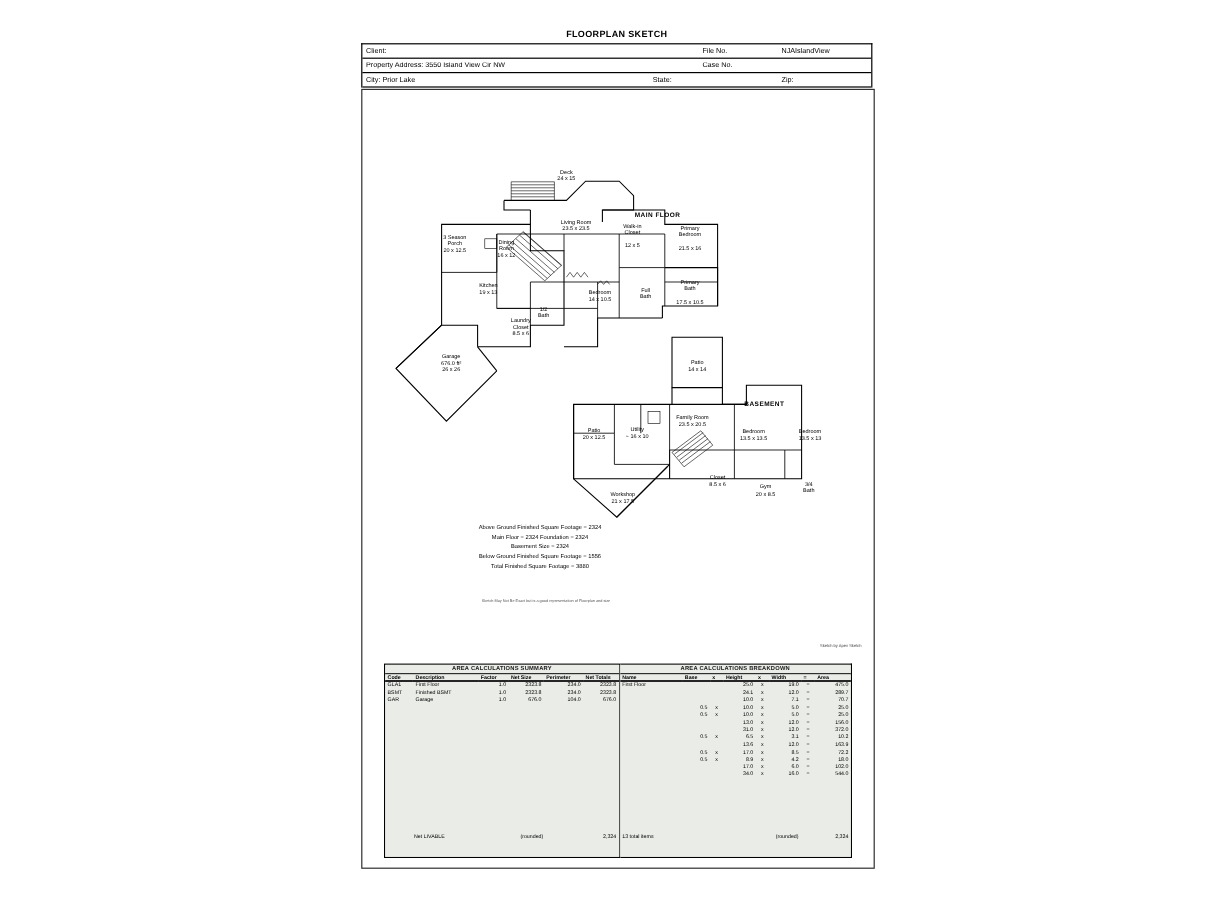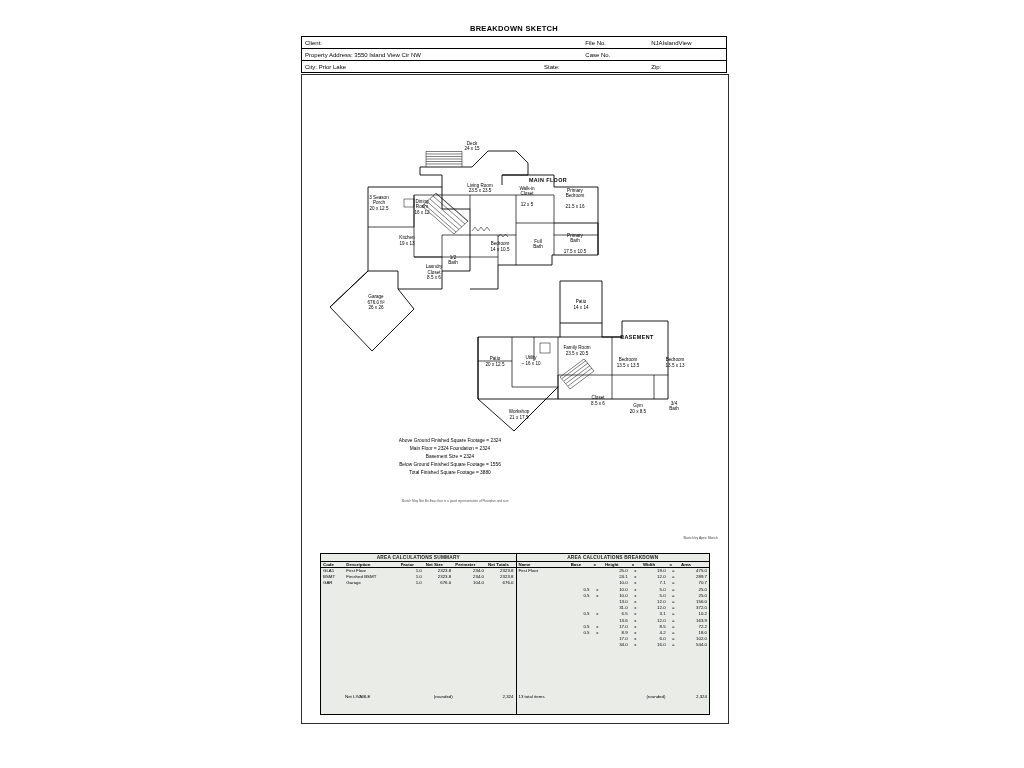--- a/index.html
+++ b/index.html
@@ -61,21 +61,21 @@
   table.grid td{padding:0 2px;font-size:4.4px;line-height:6.2px;white-space:nowrap;}
   .num{text-align:right;}
   .ctr{text-align:center;}
 </style>
 </head>
 <body>
 
 <div class="page">
 
   <div class="hdr">
-    <div class="hdr-title">BREAKDOWN SKETCH</div>
+    <div class="hdr-title">FLOORPLAN SKETCH</div>
     <div class="hdr-box">
       <div class="hdr-row">
         <div class="hdr-cell c-client">Client:</div>
         <div class="hdr-cell c-fileno">File No.</div>
         <div class="hdr-cell c-fileval">NJAIslandView</div>
       </div>
       <div class="hdr-row">
         <div class="hdr-cell c-addr">Property Address: 3550 Island View Cir  NW</div>
         <div class="hdr-cell c-caseno">Case No.</div>
         <div class="hdr-cell c-caseval"></div>

